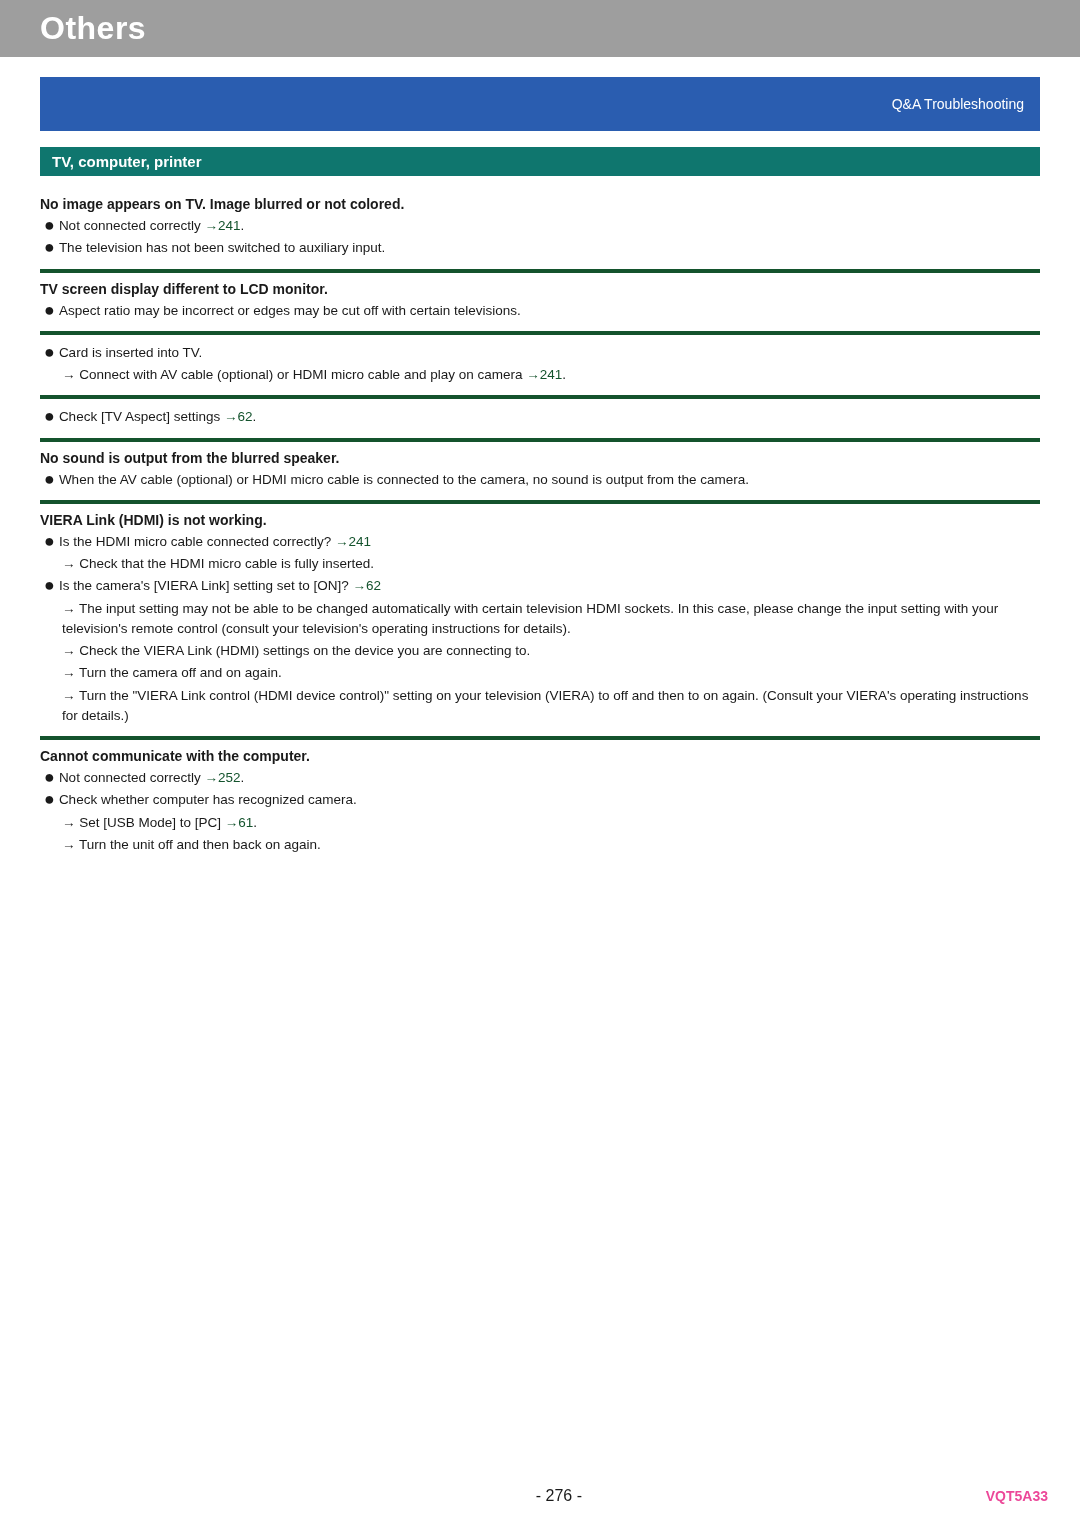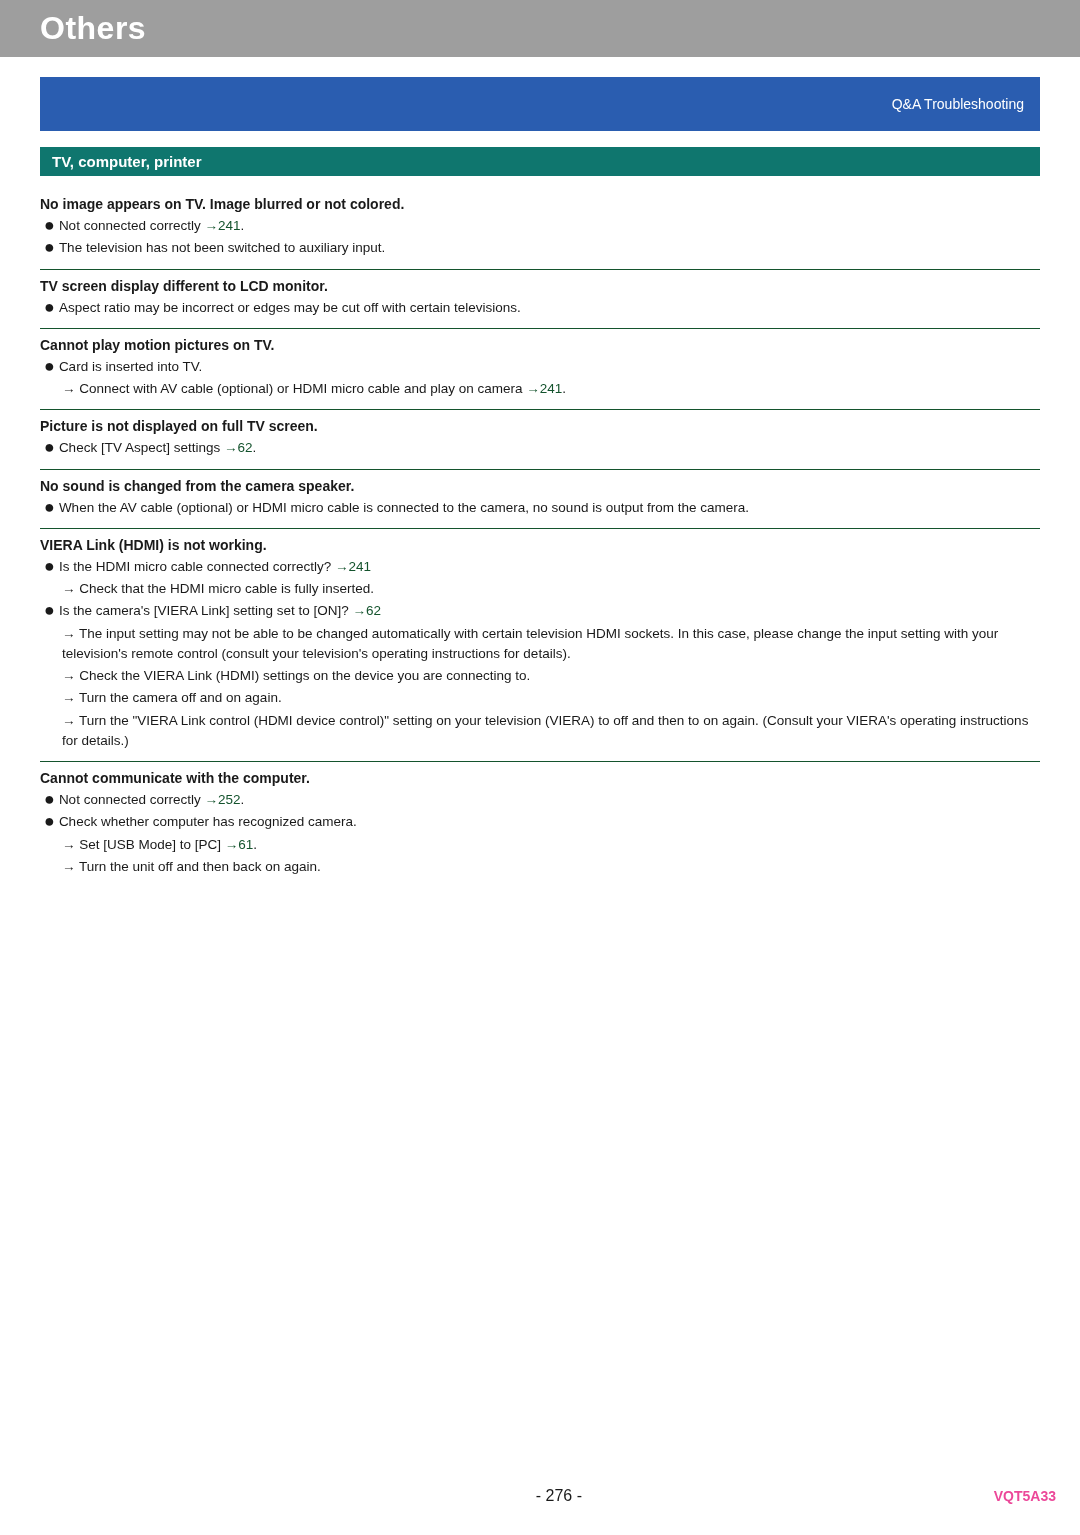--- a/index.html
+++ b/index.html
@@ -51,21 +51,21 @@
       padding: 6px 12px;
       margin-bottom: 12px;
     }
 
     
     .qa-section {
       margin-bottom: 0;
     }
 
     .qa-item {
-      border-bottom: 1px solid #14532d;
+      border-bottom: 4px solid #14532d;
       padding: 8px 0;
     }
 
     .qa-item:last-child {
       border-bottom: none;
     }
 
     .qa-question {
       font-weight: bold;
       font-size: 14px;
@@ -110,21 +110,21 @@
 
     
     .page-footer {
       position: absolute;
       bottom: 30px;
       left: 0;
       right: 0;
       display: flex;
       justify-content: space-between;
       align-items: center;
-      padding: 0 24px;
+      padding: 0 32px;
       font-size: 14px;
       color: #1a1a1a;
     }
 
     .footer-page-num {
       flex: 1;
       text-align: center;
       font-size: 16px;
     }
 
@@ -164,40 +164,38 @@
       <div class="qa-item">
         <div class="qa-question">TV screen display different to LCD monitor.</div>
         <div class="qa-answers">
           <div class="qa-answer-line">
             <span class="bullet">●</span>
             <span class="answer-text">Aspect ratio may be incorrect or edges may be cut off with certain televisions.</span>
           </div>
         </div>
       </div>
       <div class="qa-item">
-        <div class="qa-question">Cannot play motion pictures on TV.</div>
         <div class="qa-answers">
           <div class="qa-answer-line">
             <span class="bullet">●</span>
             <span class="answer-text">Card is inserted into TV.</span>
           </div>
           <div class="sub-answer">→ Connect with AV cable (optional) or HDMI micro cable and play on camera <a class="ref-link" href="#241">→241</a>.</div>
         </div>
       </div>
       <div class="qa-item">
-        <div class="qa-question">Picture is not displayed on full TV screen.</div>
         <div class="qa-answers">
           <div class="qa-answer-line">
             <span class="bullet">●</span>
             <span class="answer-text">Check [TV Aspect] settings <a class="ref-link" href="#62">→62</a>.</span>
           </div>
         </div>
       </div>
       <div class="qa-item">
-        <div class="qa-question">No sound is changed from the camera speaker.</div>
+        <div class="qa-question">No sound is output from the blurred speaker.</div>
         <div class="qa-answers">
           <div class="qa-answer-line">
             <span class="bullet">●</span>
             <span class="answer-text">When the AV cable (optional) or HDMI micro cable is connected to the camera, no sound is output from the camera.</span>
           </div>
         </div>
       </div>
       <div class="qa-item">
         <div class="qa-question">VIERA Link (HDMI) is not working.</div>
         <div class="qa-answers">

